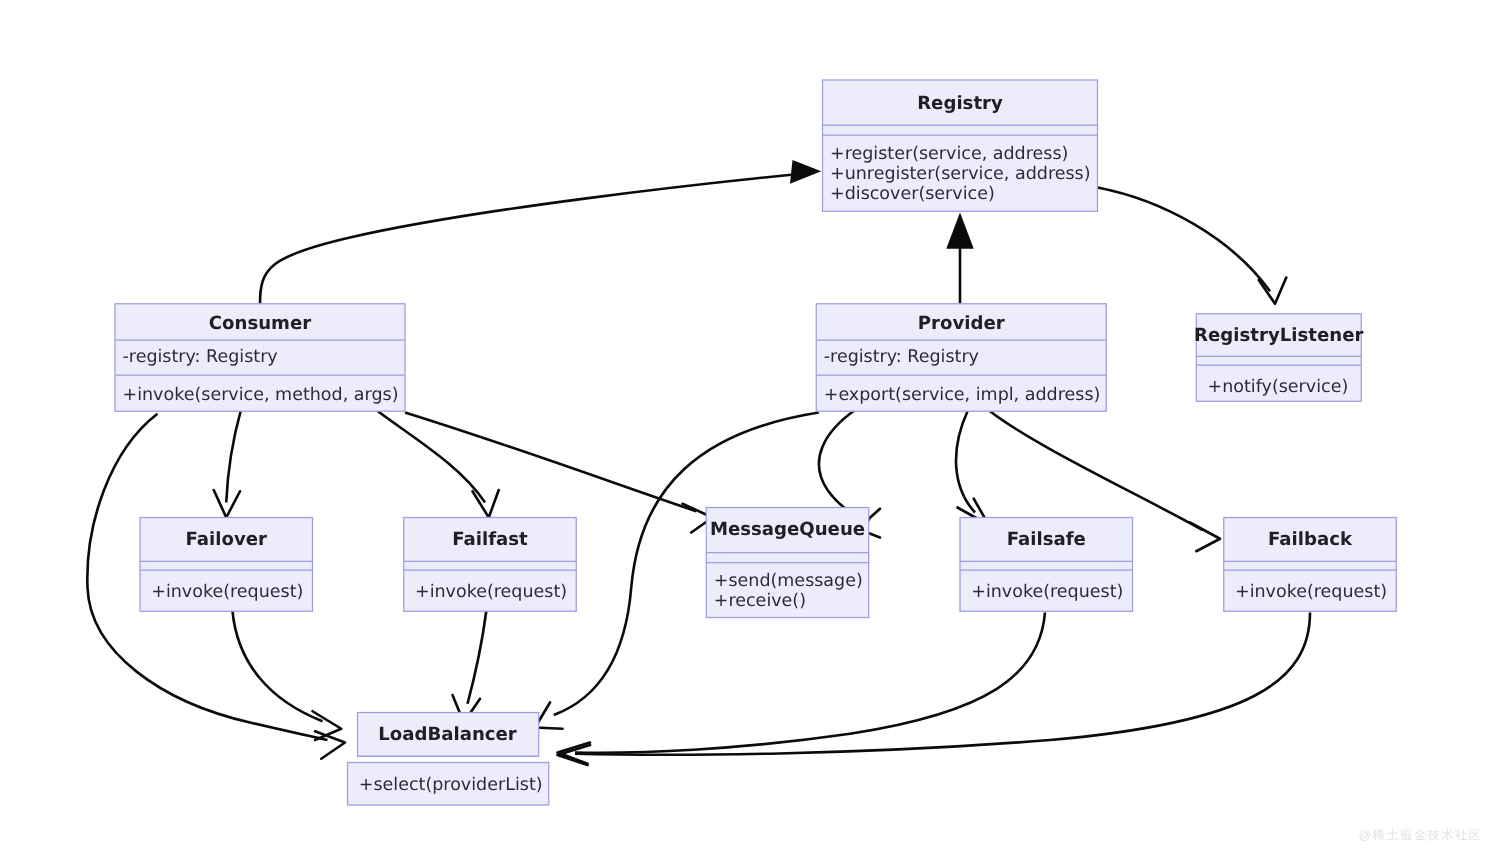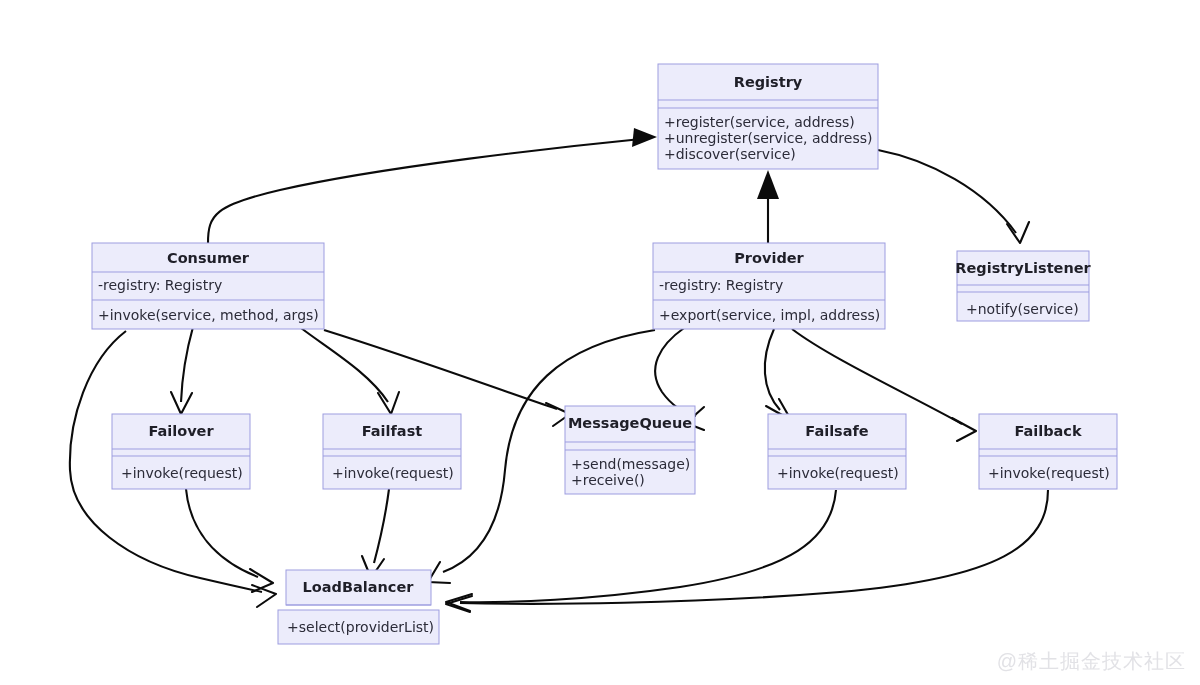--- a/index.html
+++ b/index.html
@@ -63,21 +63,21 @@
     stroke: #0b0b0b;
     stroke-width: 2.1;
     stroke-linecap: round;
     stroke-linejoin: round;
   }
   .watermark {
     position: absolute;
     right: 14px;
     bottom: 10px;
     font-family: Liberation Sans, sans-serif;
-    font-size: 20px;
+    font-size: 10px;
     color: #e2e2e6;
     letter-spacing: 1px;
     white-space: nowrap;
     user-select: none;
   }
 </style>
 </head>
 <body>
 
 <div id="diagram-root">

